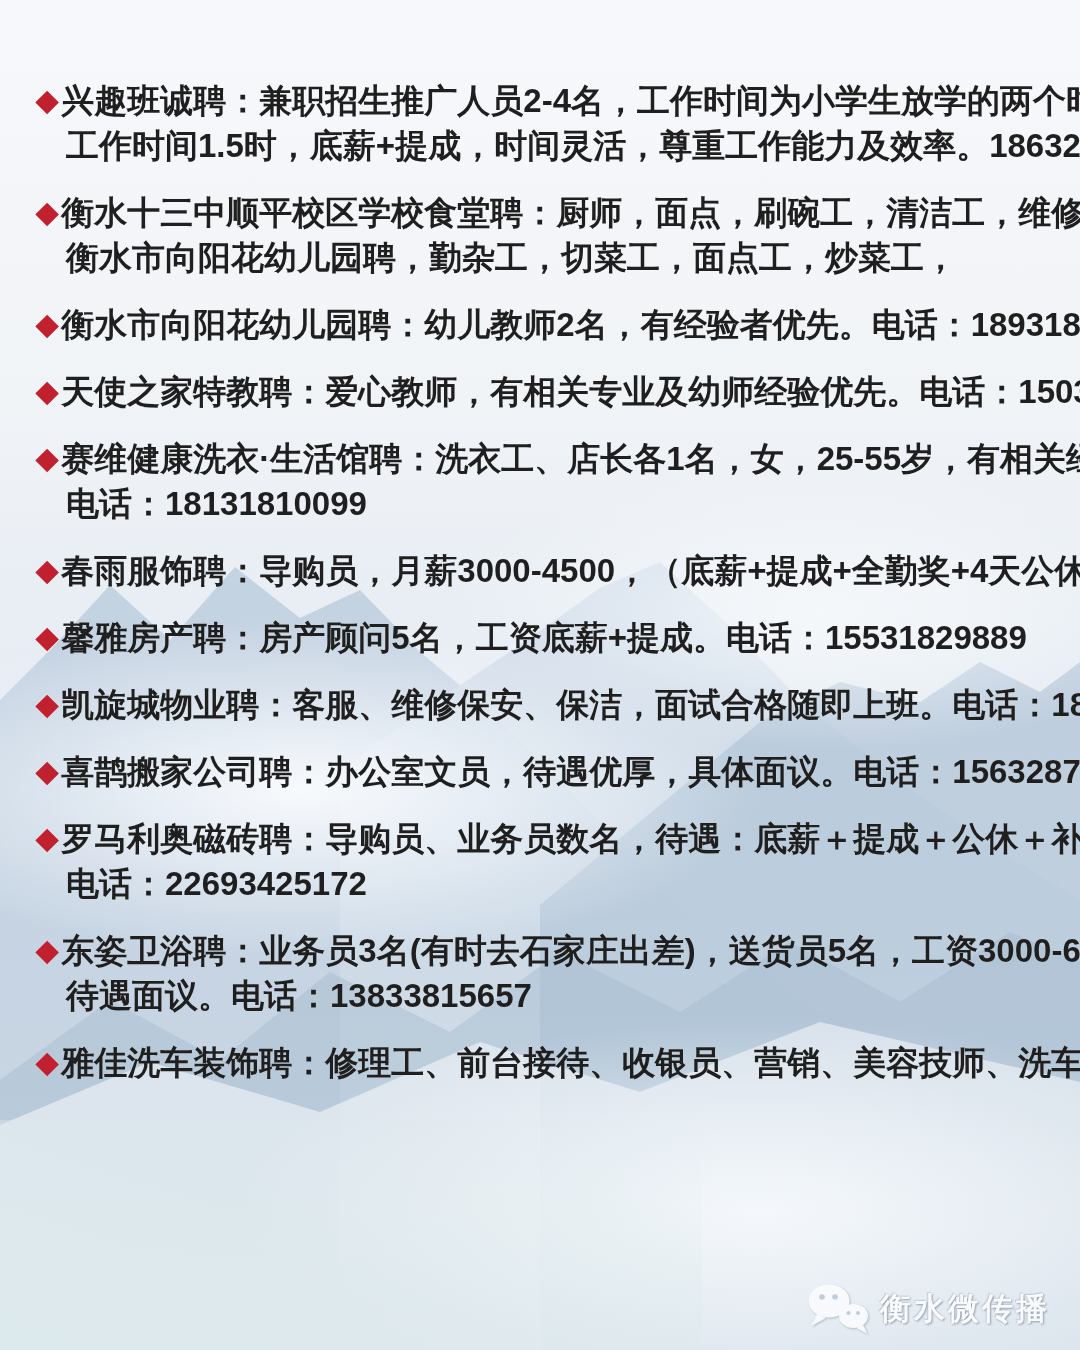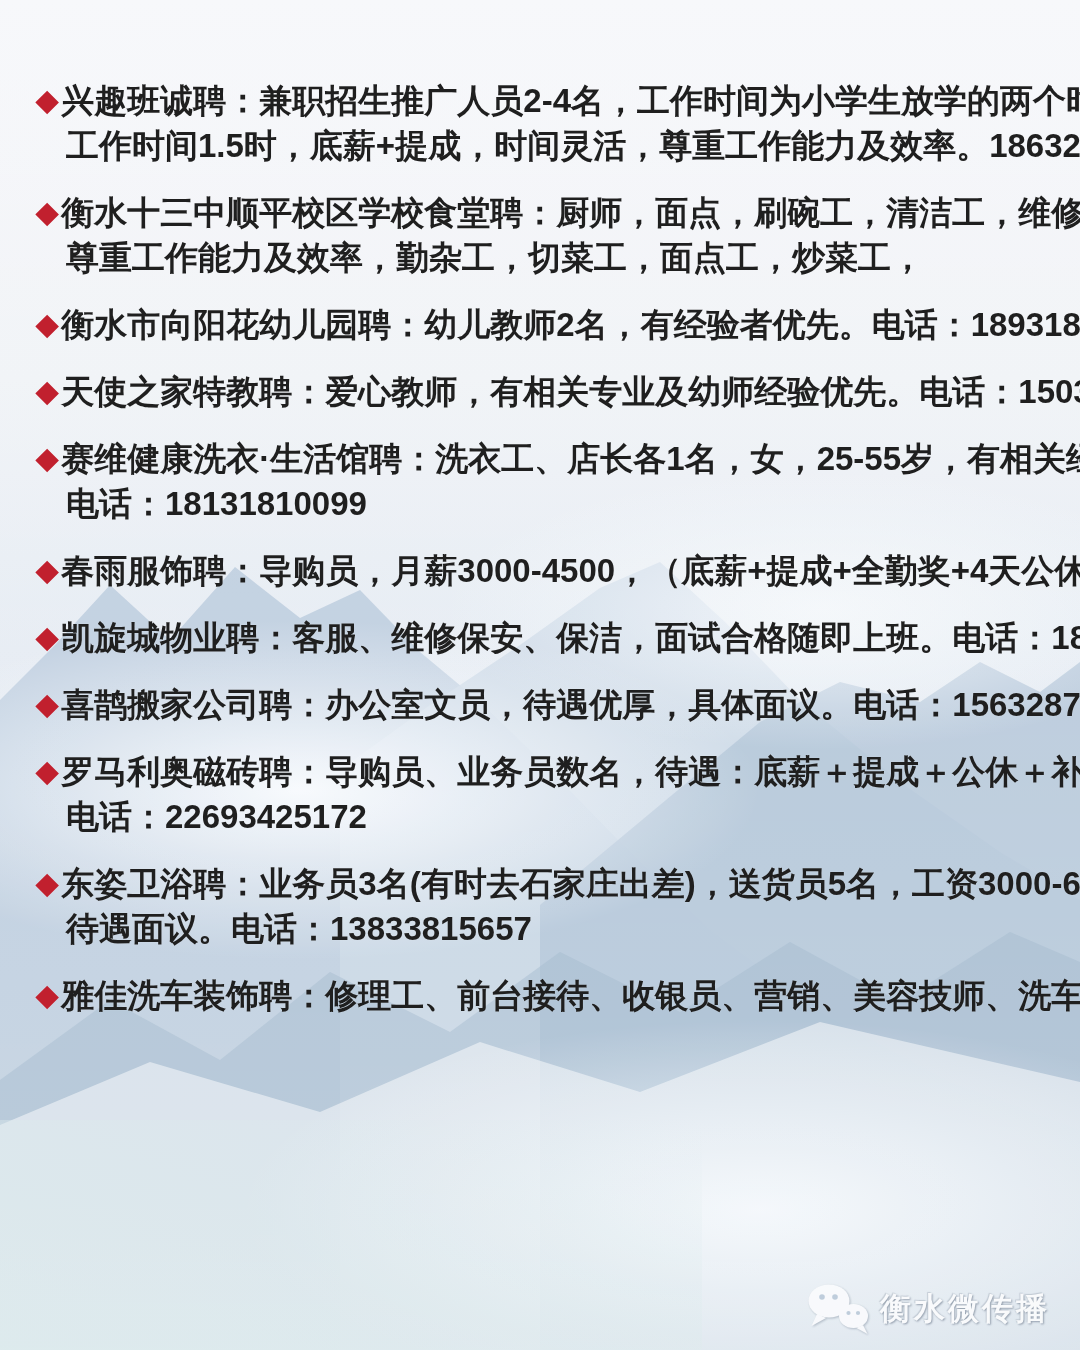--- a/index.html
+++ b/index.html
@@ -78,40 +78,43 @@
 
   <div class="content">
 
     <div class="listing">
       <div class="line"><span class="bullet">◆</span><span>兴趣班诚聘：兼职招生推广人员2-4名，工作时间为小学生放学的两个时段，</span></div>
       <div class="line cont">工作时间1.5时，底薪+提成，时间灵活，尊重工作能力及效率。18632892019</div>
     </div>
 
     <div class="listing">
       <div class="line"><span class="bullet">◆</span><span>衡水十三中顺平校区学校食堂聘：厨师，面点，刷碗工，清洁工，维修工，</span></div>
-      <div class="line cont">尊重工作能力及效率，勤杂工，切菜工，面点工，炒菜工，</div>
+      <div class="line cont">衡水市向阳花幼儿园聘，勤杂工，切菜工，面点工，炒菜工，</div>
     </div>
 
     <div class="listing">
       <div class="line"><span class="bullet">◆</span><span>衡水市向阳花幼儿园聘：幼儿教师2名，有经验者优先。电话：18931808598</span></div>
     </div>
 
     <div class="listing">
       <div class="line"><span class="bullet">◆</span><span>天使之家特教聘：爱心教师，有相关专业及幼师经验优先。电话：15030850415</span></div>
     </div>
 
     <div class="listing">
       <div class="line"><span class="bullet">◆</span><span>赛维健康洗衣·生活馆聘：洗衣工、店长各1名，女，25-55岁，有相关经验者优先。</span></div>
       <div class="line cont">电话：18131810099</div>
     </div>
 
     <div class="listing">
       <div class="line"><span class="bullet">◆</span><span>春雨服饰聘：导购员，月薪3000-4500，（底薪+提成+全勤奖+4天公休）。</span></div>
     </div>
 
+    <div class="listing">
+      <div class="line"><span class="bullet">◆</span><span>馨雅房产聘：房产顾问5名，工资底薪+提成。电话：15531829889</span></div>
+    </div>
 
     <div class="listing">
       <div class="line"><span class="bullet">◆</span><span>凯旋城物业聘：客服、维修保安、保洁，面试合格随即上班。电话：18931800028</span></div>
     </div>
 
     <div class="listing">
       <div class="line"><span class="bullet">◆</span><span>喜鹊搬家公司聘：办公室文员，待遇优厚，具体面议。电话：15632873333</span></div>
     </div>
 
     <div class="listing">

